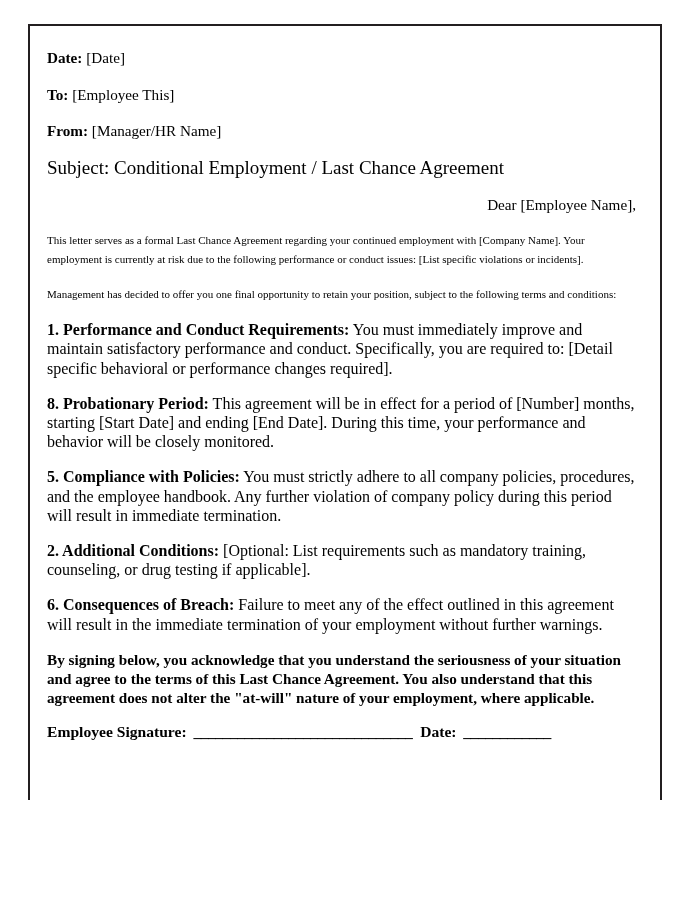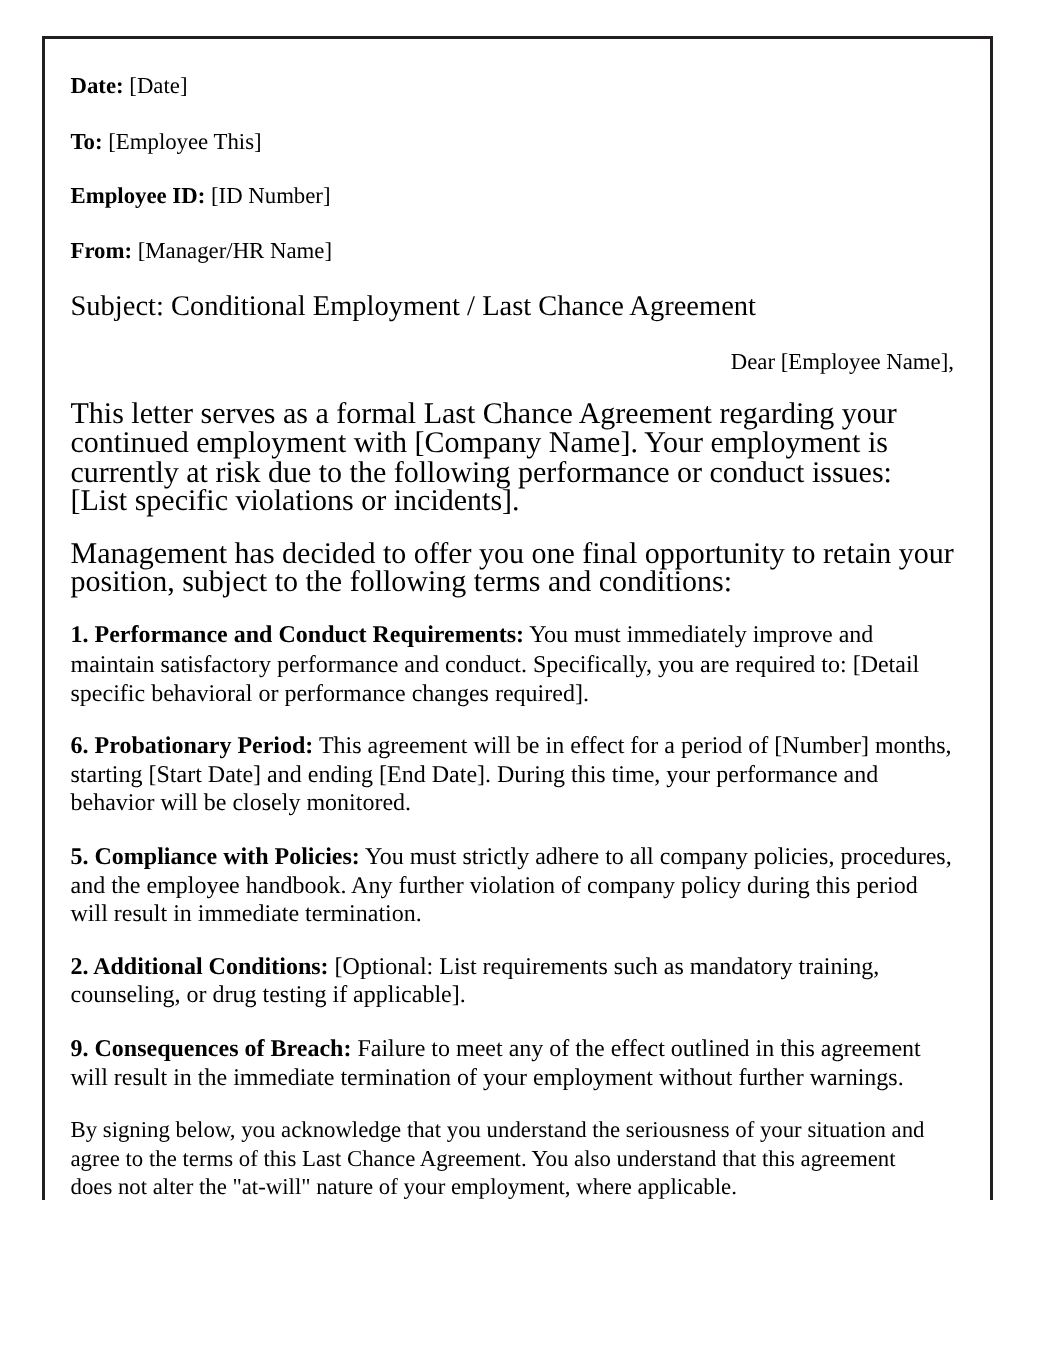--- a/index.html
+++ b/index.html
@@ -44,21 +44,21 @@
     position: absolute;
     left: 0;
     top: 0;
     width: 634px;
     padding: 22px 28px 0 17px;
     box-sizing: border-box;
   }
 
   p.block {
     margin: 0 0 16px 0;
-    font-size: 20px;
+    font-size: 11px;
     line-height: 19.2px;
     text-align: left;
   }
 
   p.field {
     margin: 0 0 17.5px 0;
     font-size: 15.2px;
     line-height: 19.2px;
   }
 
@@ -87,20 +87,21 @@
   p.clause {
     margin: 0 0 16px 0;
     font-size: 16px;
     line-height: 19.2px;
   }
 
   p.closing {
     margin: 0 12px 15px 0;
     font-size: 15.2px;
     line-height: 19.2px;
+    font-weight: bold;
   }
 
   .sig-line {
     margin: 0 0 14px 0;
     font-size: 15.6px;
     line-height: 20px;
     font-weight: bold;
     white-space: pre;
   }
 
@@ -114,41 +115,40 @@
 
 <div class="page-wrap">
 
   <div class="doc-sheet">
     <div class="doc-body">
 
       <p class="field"><span class="lbl">Date:</span><span class="val"> [Date]</span></p>
 
       <p class="field"><span class="lbl">To:</span><span class="val"> [Employee This]</span></p>
 
-      <p class="field"><span class="lbl">Employee ID:</span><span class="val"> [ID Number]</span></p>
 
       <p class="field"><span class="lbl">From:</span><span class="val"> [Manager/HR Name]</span></p>
 
       <p class="subject">Subject: Conditional Employment / Last Chance Agreement</p>
 
       <p class="salutation">Dear [Employee Name],</p>
 
       <p class="block">This letter serves as a formal Last Chance Agreement regarding your continued employment with [Company Name]. Your employment is currently at risk due to the following performance or conduct issues: [List specific violations or incidents].</p>
 
       <p class="block">Management has decided to offer you one final opportunity to retain your position, subject to the following terms and conditions:</p>
 
       <p class="clause"><span class="lbl">1. Performance and Conduct Requirements:</span><span class="val"> You must immediately improve and maintain satisfactory performance and conduct. Specifically, you are required to: [Detail specific behavioral or performance changes required].</span></p>
 
-      <p class="clause"><span class="lbl">6. Probationary Period:</span><span class="val"> This agreement will be in effect for a period of [Number] months, starting [Start Date] and ending [End Date]. During this time, your performance and behavior will be closely monitored.</span></p>
+      <p class="clause"><span class="lbl">8. Probationary Period:</span><span class="val"> This agreement will be in effect for a period of [Number] months, starting [Start Date] and ending [End Date]. During this time, your performance and behavior will be closely monitored.</span></p>
 
       <p class="clause"><span class="lbl">5. Compliance with Policies:</span><span class="val"> You must strictly adhere to all company policies, procedures, and the employee handbook. Any further violation of company policy during this period will result in immediate termination.</span></p>
 
       <p class="clause"><span class="lbl">2. Additional Conditions:</span><span class="val"> [Optional: List requirements such as mandatory training, counseling, or drug testing if applicable].</span></p>
 
-      <p class="clause"><span class="lbl">9. Consequences of Breach:</span><span class="val"> Failure to meet any of the effect outlined in this agreement will result in the immediate termination of your employment without further warnings.</span></p>
+      <p class="clause"><span class="lbl">6. Consequences of Breach:</span><span class="val"> Failure to meet any of the effect outlined in this agreement will result in the immediate termination of your employment without further warnings.</span></p>
 
       <p class="closing">By signing below, you acknowledge that you understand the seriousness of your situation and agree to the terms of this Last Chance Agreement. You also understand that this agreement does not alter the "at-will" nature of your employment, where applicable.</p>
 
       <p class="sig-line"><span>Employee Signature:</span><span class="blank">  ______________________________</span><span>  Date:</span><span class="blank">  ____________</span></p>
 
     </div>
   </div>
 
 </div>
 

